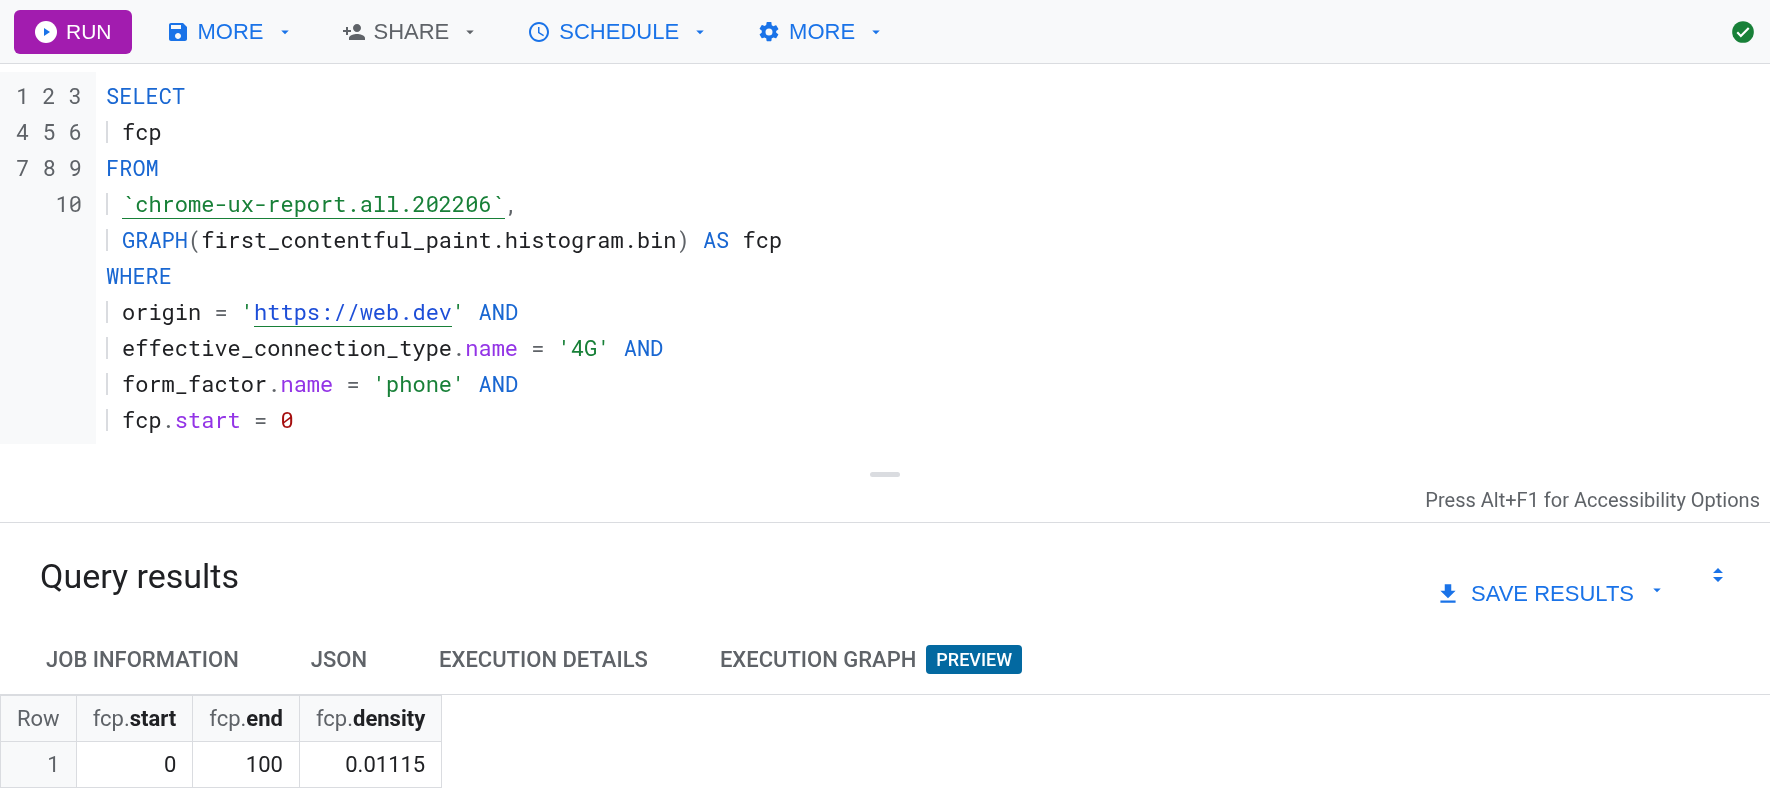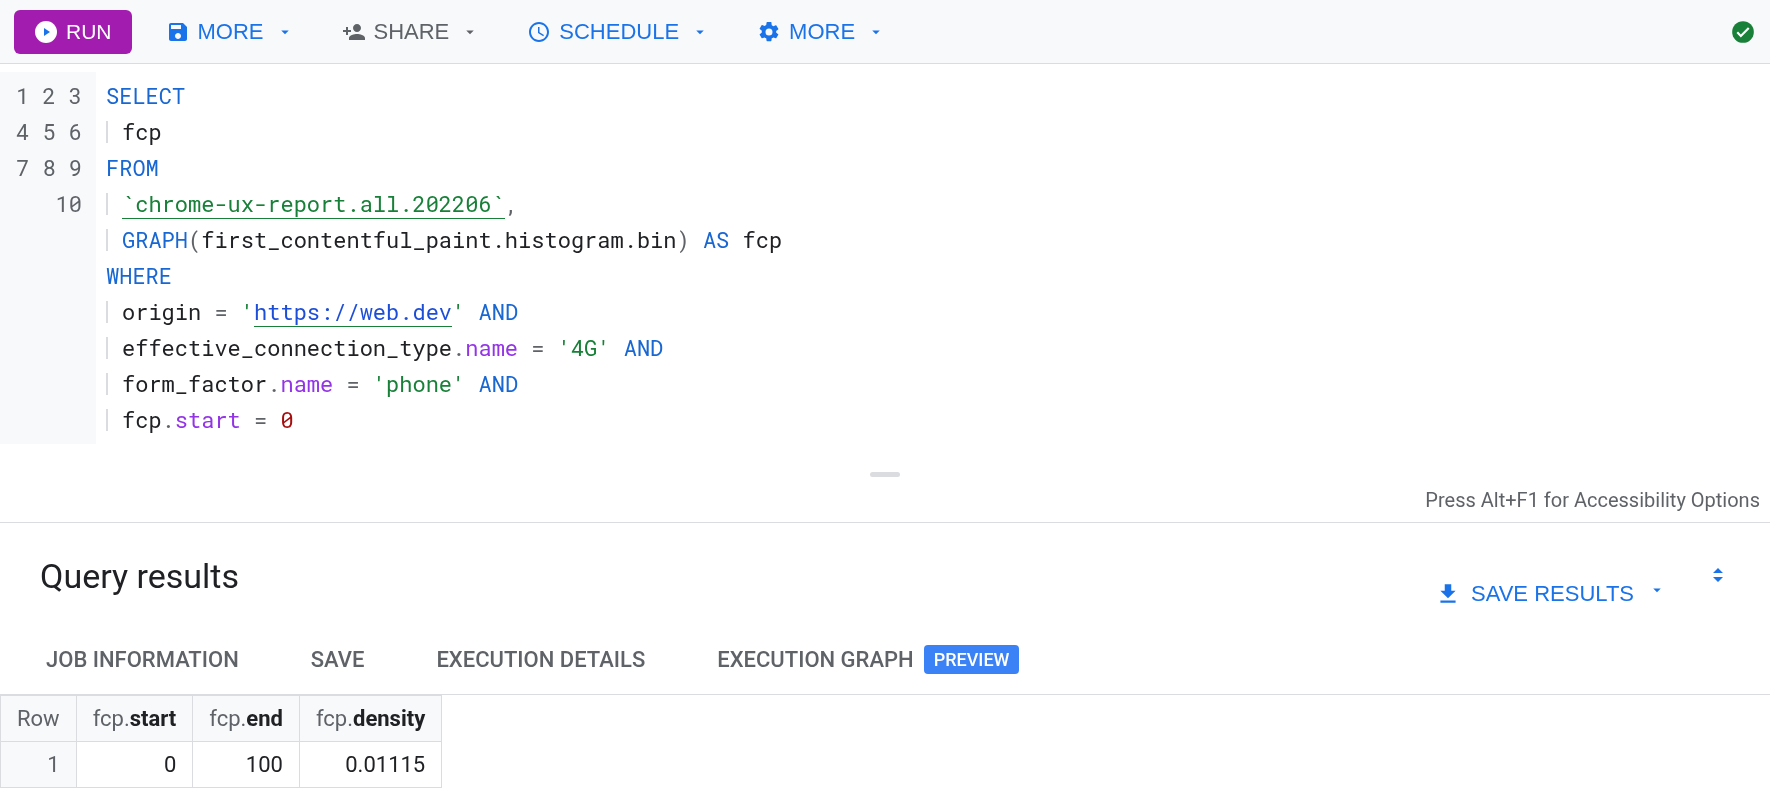--- a/index.html
+++ b/index.html
@@ -108,21 +108,21 @@
     padding: 20px 6px; font-size:22px; font-weight:500;
     color:#5f6368; cursor:pointer; position:relative;
     display:flex;align-items:center;gap:10px;
   }
   .tab.active { color:#1a73e8; }
   .tab.active::after{
     content:""; position:absolute; left:0; right:0; bottom:-1px; height:4px;
     background:#1a73e8;
   }
   .preview-badge{
-    background:#3b82f6; color:#fff; font-size:18px; padding:4px 10px;
+    background:#0369a1; color:#fff; font-size:18px; padding:4px 10px;
     border-radius:4px; font-weight:500;
   }
 
   .data-table { border-collapse: collapse; width:auto; }
   .data-table th, .data-table td {
     border:1px solid #dadce0; padding:10px 16px;
     font-size:22px; text-align:right;
     font-family: Roboto, Arial, sans-serif;
   }
   .data-table th { background:#f8f9fa; font-weight:400; color:#5f6368; }
@@ -231,21 +231,21 @@
     <button class="collapse-btn">
       <svg viewBox="0 0 24 24">
           <path d="M12 5l-5 5h10l-5-5zm0 14l5-5H7l5 5z"></path>
         </svg>
     </button>
   </div>
 </div>
 
 <div class="tabs">
   <div class="tab">JOB INFORMATION</div>
-  <div class="tab">SAVE</div>
+  <div class="tab">JSON</div>
   <div class="tab">EXECUTION DETAILS</div>
   <div class="tab">
     <span>EXECUTION GRAPH</span>
     <span class="preview-badge">PREVIEW</span>
   </div>
 </div>
 
 <table class="data-table">
   <thead>
     <tr>

